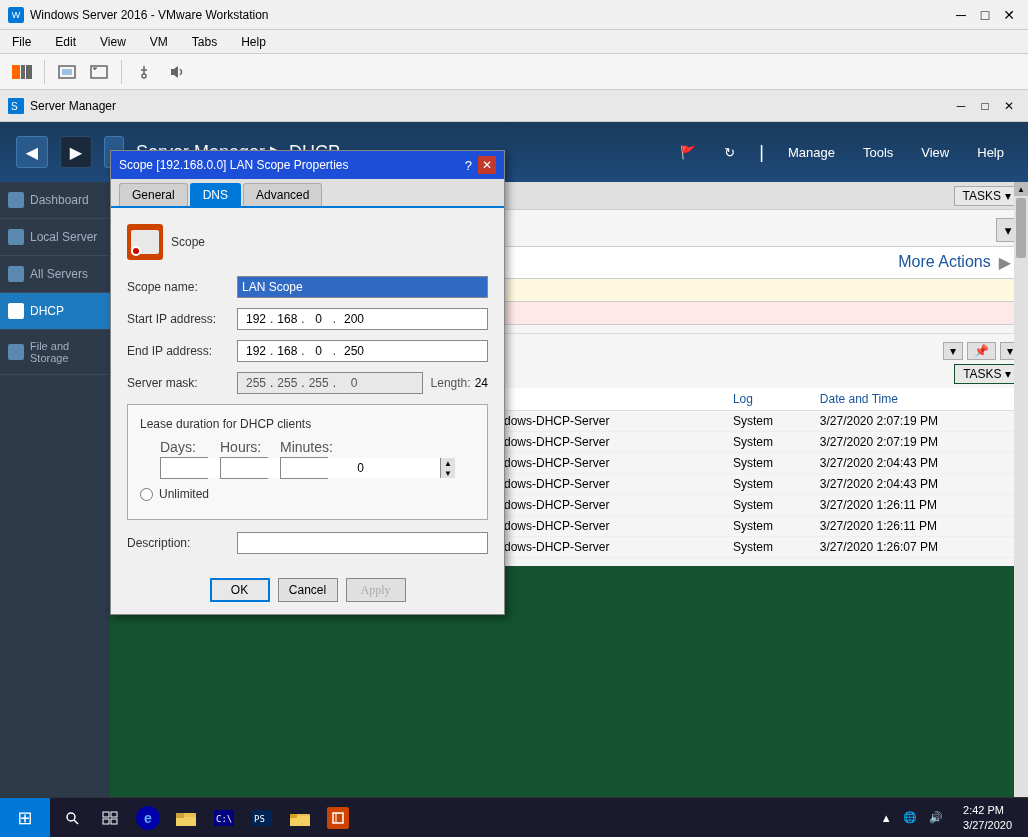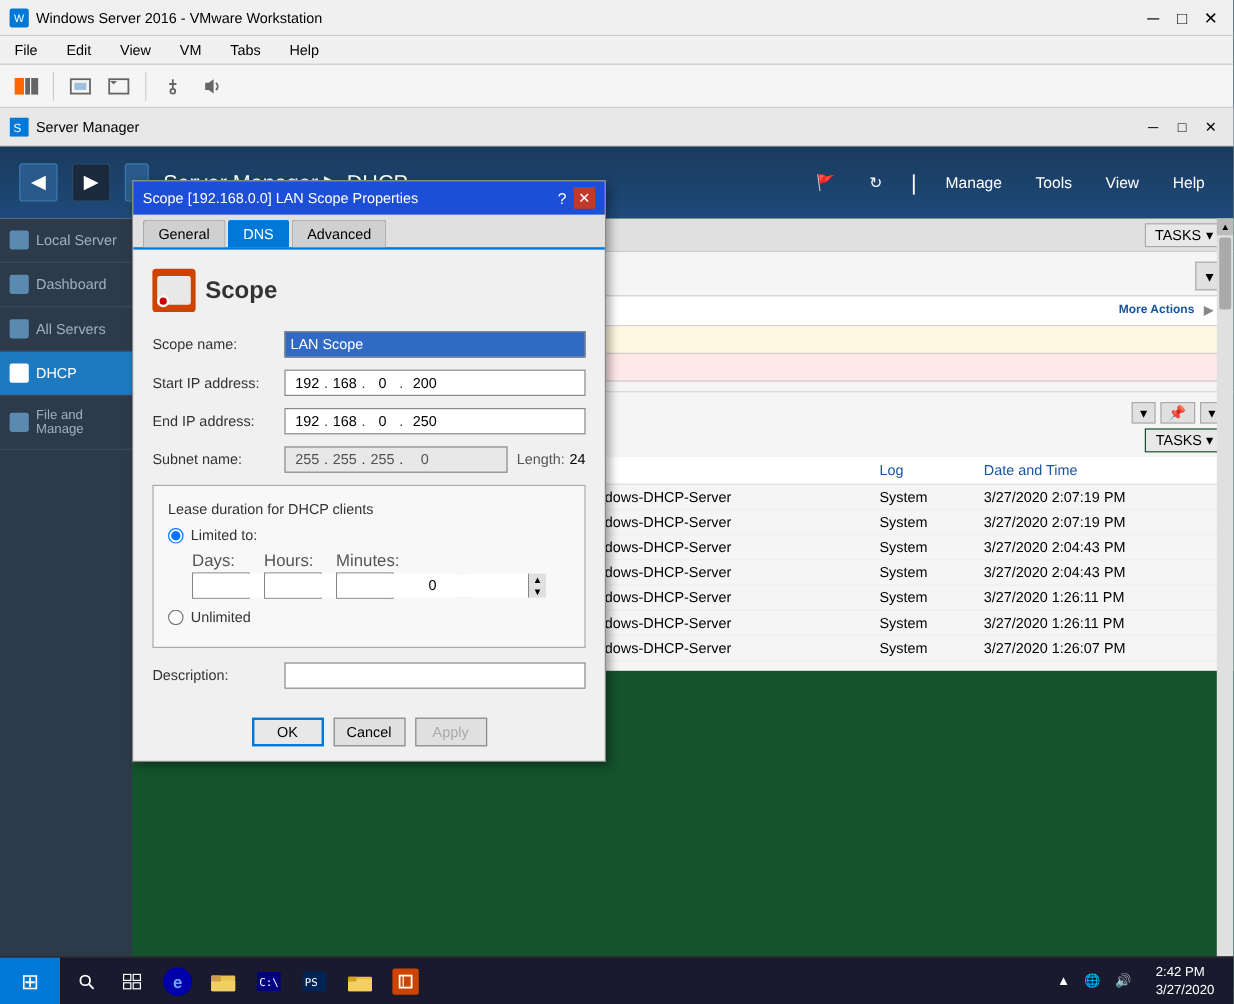--- a/index.html
+++ b/index.html
@@ -94,21 +94,21 @@
     
     .section-header {
       display: flex; align-items: center; gap: 8px; margin-bottom: 16px;
     }
     .section-icon {
       width: 36px; height: 36px; background: #cc4400; border-radius: 3px;
       display: flex; align-items: center; justify-content: center; position: relative;
     }
     .section-icon-inner { width: 28px; height: 24px; background: #e8e8e8; border-radius: 2px; }
     .section-icon-dot { width: 10px; height: 10px; background: #cc0000; border-radius: 50%; position: absolute; bottom: 4px; left: 4px; border: 2px solid white; }
-    .section-title { font-size: 20px; font-weight: 700; color: #333; }
+    .section-title { font-size: 12px; font-weight: 400; color: #333; }
 
     
     .form-row { display: flex; align-items: center; margin-bottom: 10px; }
     .form-label { width: 110px; font-size: 12px; color: #333; flex-shrink: 0; }
     .form-input {
       flex: 1; height: 22px; border: 1px solid #888; background: white;
       padding: 2px 4px; font-size: 12px;
     }
     .form-input.highlighted { background: #316ac5; color: white; }
     .form-input:disabled { background: #e8e8e8; color: #666; }
@@ -161,21 +161,21 @@
     
     .dialog-buttons {
       display: flex; justify-content: center; gap: 8px;
       padding: 8px 16px 12px 16px;
     }
     .dialog-btn {
       width: 60px; height: 24px; border: 1px solid #888; background: #e0e0e0;
       cursor: pointer; font-size: 12px; font-family: inherit;
     }
     .dialog-btn.primary { background: #e8e8e8; border: 2px solid #0078d7; }
-    .dialog-btn:disabled { color: #aaa; cursor: default; }
+    .dialog-btn:disabled { color: #aaa; cursor: default; font-family: Liberation Serif, serif; }
 
     
     .right-panel { flex: 1; background: #14532d; overflow: hidden; position: relative; }
 
     
     .events-table { width: 100%; border-collapse: collapse; font-size: 12px; }
     .events-table th {
       background: white; border-bottom: 1px solid #ddd; padding: 4px 8px;
       text-align: left; color: #1a56a0; font-weight: 400; cursor: pointer;
     }
@@ -293,58 +293,58 @@
       <button class="sm-header-btn">View</button>
       <button class="sm-header-btn">Help</button>
     </div>
   </div>
 
   <div style="display:flex; height:calc(747px - 32px - 60px);">
 
     <div class="sm-sidebar">
       <div class="sm-sidebar-item">
         <div class="sidebar-icon"></div>
-        <span>Local Server</span>
+        <span>Dashboard</span>
       </div>
       <div class="sm-sidebar-item">
         <div class="sidebar-icon"></div>
-        <span>Dashboard</span>
+        <span>Local Server</span>
       </div>
       <div class="sm-sidebar-item">
         <div class="sidebar-icon"></div>
         <span>All Servers</span>
       </div>
       <div class="sm-sidebar-item active">
         <div class="sidebar-icon" style="background:#fff;"></div>
         <span>DHCP</span>
       </div>
       <div class="sm-sidebar-item">
         <div class="sidebar-icon"></div>
-        <span style="font-size:11px;">File and Manage</span>
+        <span style="font-size:11px;">File and Storage</span>
       </div>
 
       <div style="margin-top:auto; padding:8px; color:#a0b0c0; cursor:pointer; text-align:center;">◀</div>
     </div>
 
     <div class="right-panel">
 
       <div style="background:#e0e0e0; height:28px; display:flex; align-items:center; justify-content:flex-end; padding:0 8px; border-bottom:1px solid #ccc;">
         <button style="background:#e8e8e8; border:1px solid #aaa; padding:2px 8px; font-size:12px; cursor:pointer; display:flex; align-items:center; gap:4px;">
           <span>TASKS</span>
           <span>▾</span>
         </button>
       </div>
 
       <div style="padding:8px; background:#f5f5f5;">
         <div style="display:flex; justify-content:space-between; align-items:center; margin-bottom:4px;">
           <span style="font-size:12px; color:#333;">SERVERS</span>
           <button style="width:24px; height:24px; background:#e0e0e0; border:1px solid #aaa; cursor:pointer;">▾</button>
         </div>
 
-        <div style="background:white; border:1px solid #ccc; padding:6px 8px; display:flex; align-items:center; justify-content:space-between; font-size:10px;font-weight:bold;">
+        <div style="background:white; border:1px solid #ccc; padding:6px 8px; display:flex; align-items:center; justify-content:space-between; font-size:16px;">
           <span style="color:#1a56a0;">Scope [192.168.0.0] LAN Sc...</span>
           <div style="display:flex; gap:8px;">
             <span style="color:#1a56a0;">More Actions</span>
             <span style="color:#888;">▶</span>
           </div>
         </div>
 
         <div style="background:#fff8e0; border:1px solid #ccc; border-top:none; padding:4px 8px; font-size:12px; display:flex; align-items:center; gap:12px;">
           <span style="color:#888;">Last Update</span>
           <span style="color:#888;">Windows Activ</span>
@@ -503,41 +503,37 @@
           <span class="ip-dot">.</span>
           <input class="ip-octet" value="168" readonly="" style="">
           <span class="ip-dot">.</span>
           <input class="ip-octet" value="0" readonly="" style="">
           <span class="ip-dot">.</span>
           <input class="ip-octet" value="250" style="width: 36px;">
         </div>
       </div>
 
       <div class="form-row">
-        <span class="form-label">Subnet name:</span>
+        <span class="form-label">Server mask:</span>
         <div class="ip-field" style="background:#e8e8e8;">
           <input class="ip-octet" value="255" disabled="" style="background: rgb(232, 232, 232);">
           <span class="ip-dot">.</span>
           <input class="ip-octet" value="255" disabled="" style="background: rgb(232, 232, 232);">
           <span class="ip-dot">.</span>
           <input class="ip-octet" value="255" disabled="" style="background: rgb(232, 232, 232);">
           <span class="ip-dot">.</span>
           <input class="ip-octet" value="0" disabled="" style="width: 36px; background: rgb(232, 232, 232);">
         </div>
         <span style="margin-left:8px; font-size:12px; color:#555;">Length:</span>
         <span style="margin-left:4px; font-size:12px;">24</span>
       </div>
 
       <div class="lease-group">
         <div class="lease-group-title">Lease duration for DHCP clients</div>
 
-        <div class="radio-row">
-          <input type="radio" name="lease" id="limited" checked="" style="">
-          <label class="radio-label" for="limited">Limited to:</label>
-        </div>
 
         <div class="time-fields">
           <div class="time-field-group">
             <span class="time-label">Days:</span>
             <div class="spinner-input">
               <input class="spinner-value" value="8" style="">
               <div class="spinner-btns">
                 <button class="spinner-btn">▲</button>
                 <button class="spinner-btn">▼</button>
               </div>

